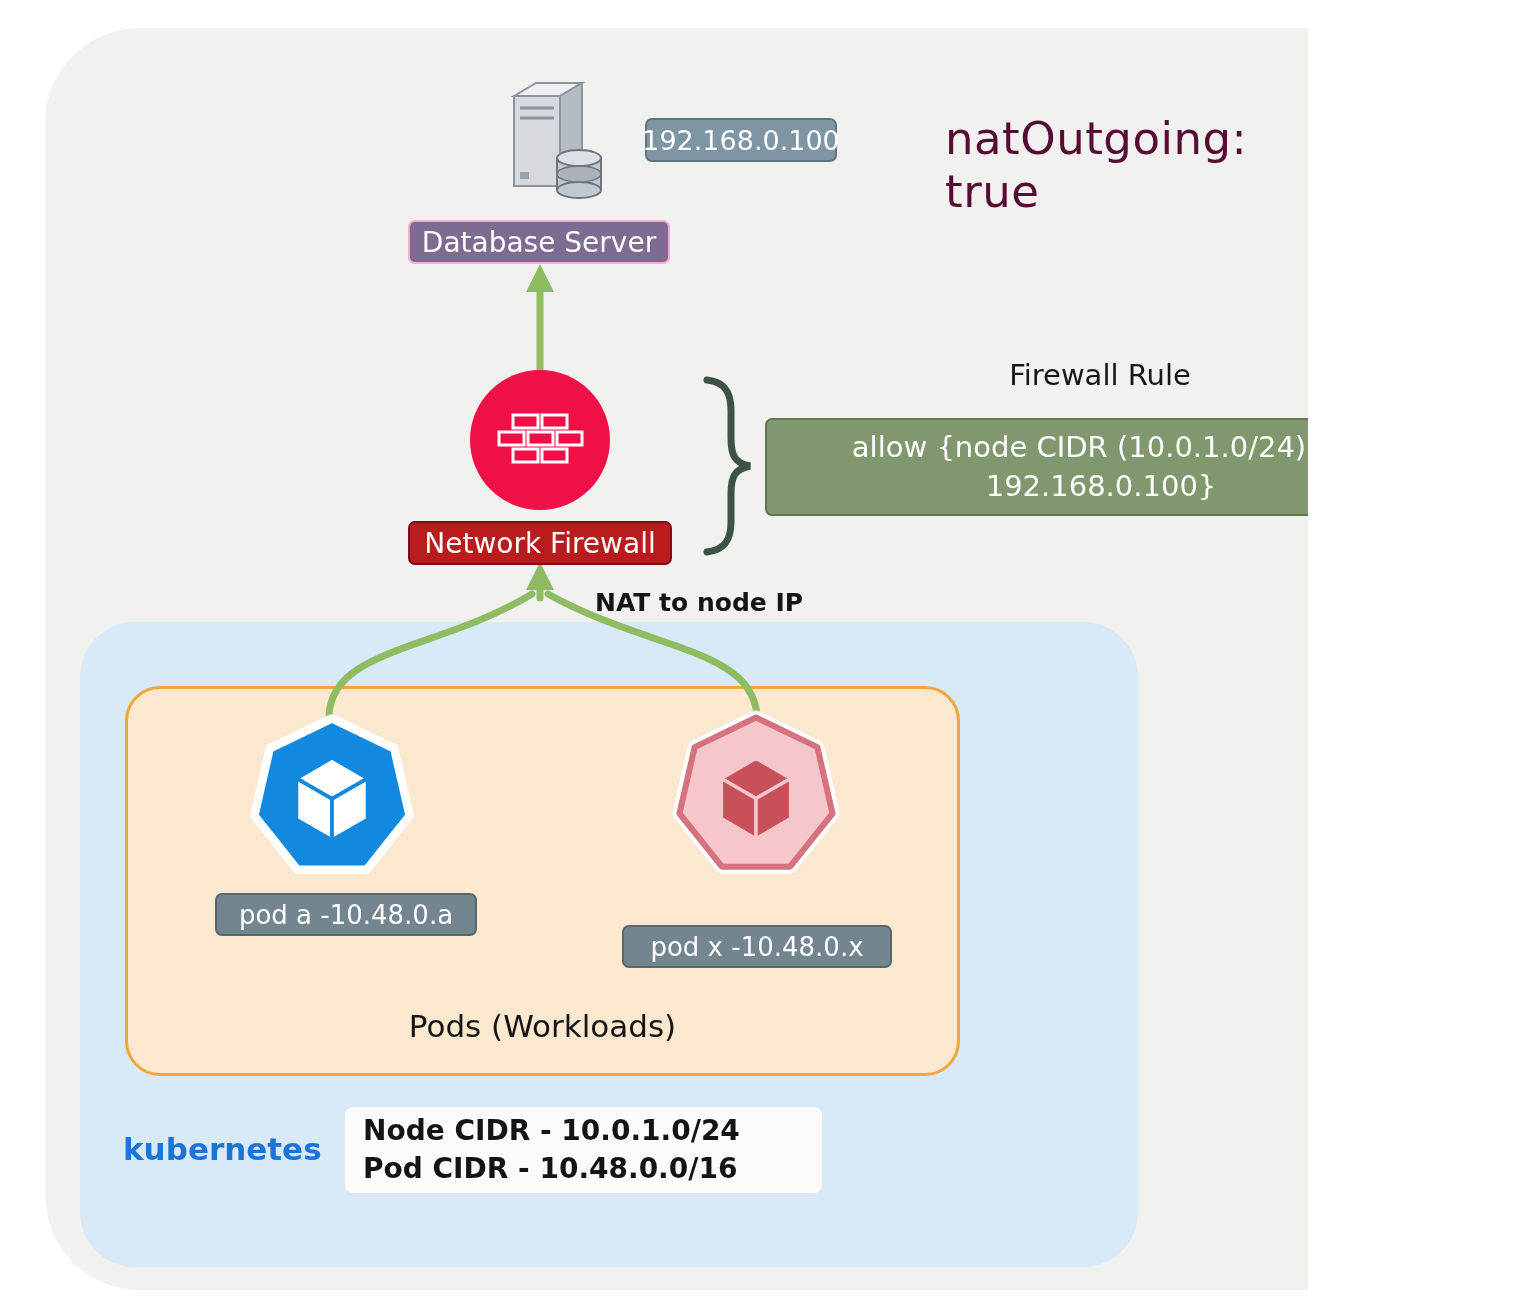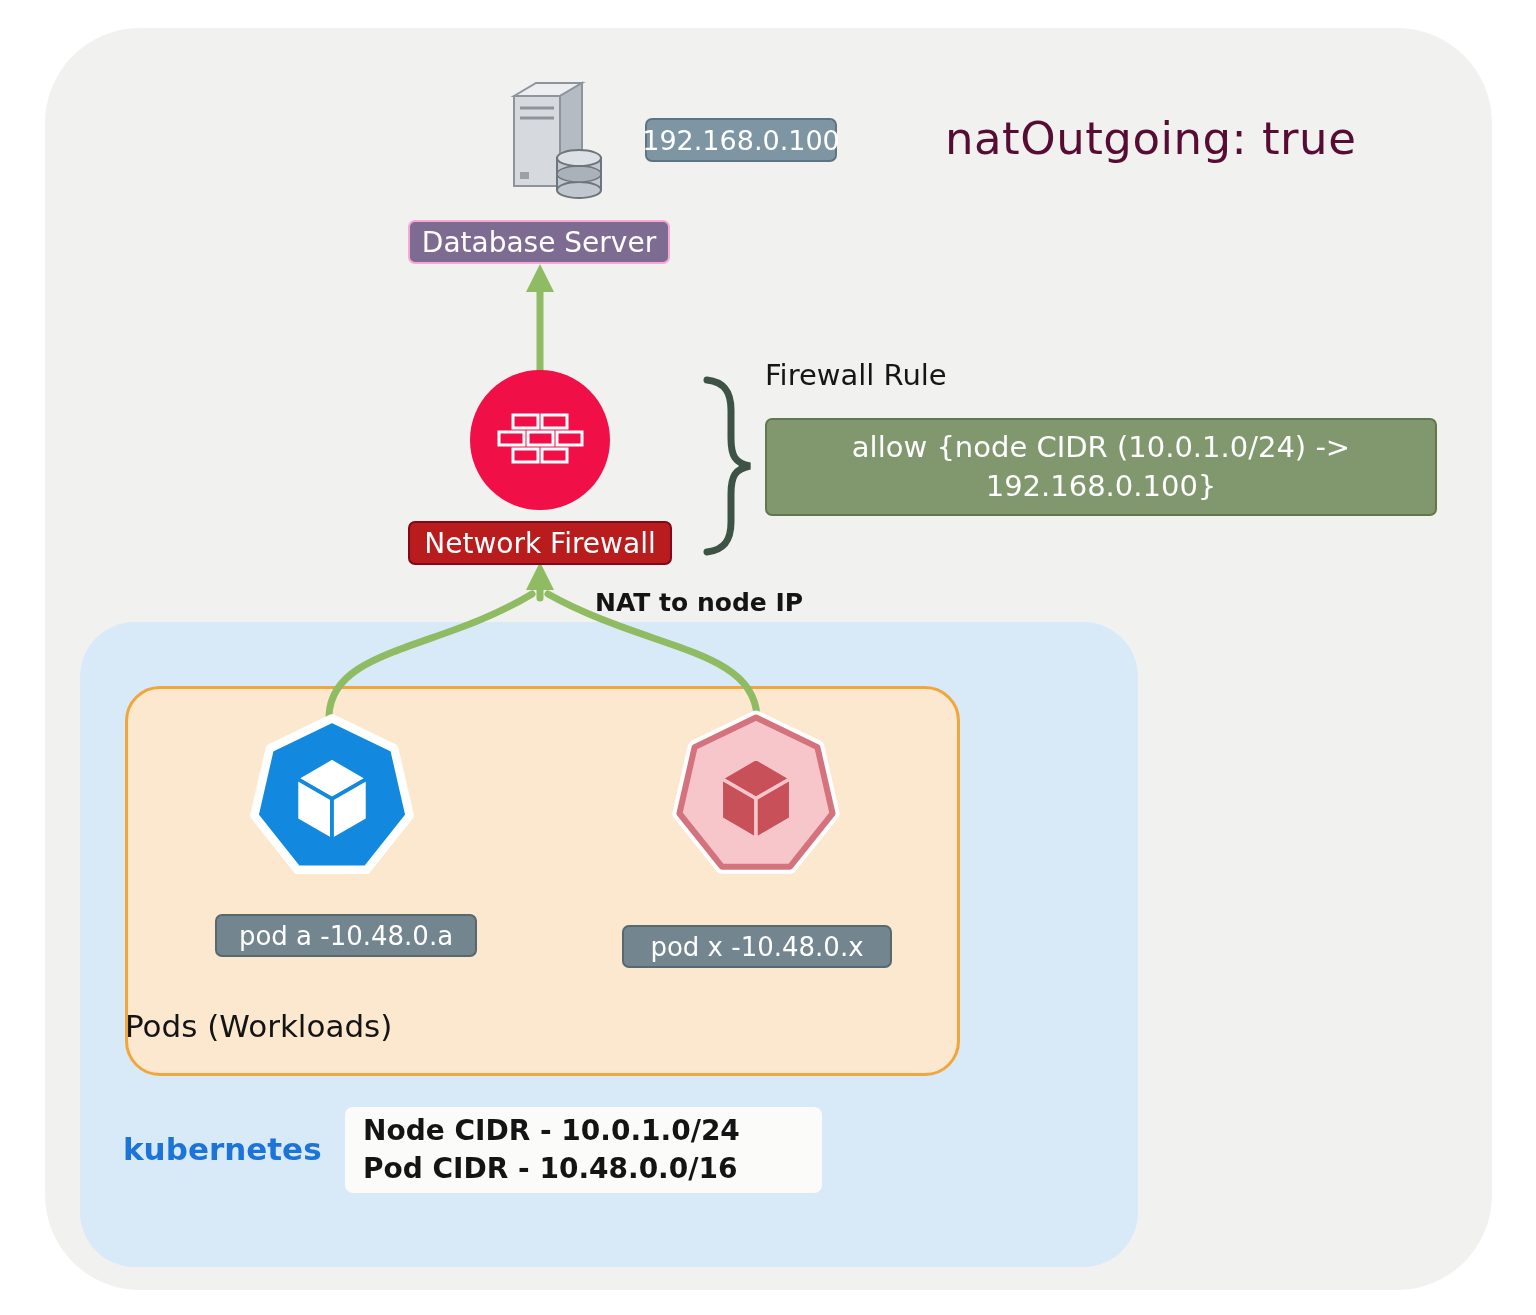--- a/index.html
+++ b/index.html
@@ -1,52 +1,52 @@
 <!DOCTYPE html>
 <html><head>
 <meta charset="utf-8">
 <style>
   * { margin: 0; padding: 0; box-sizing: border-box; }
   html, body { width: 1536px; height: 1315px; background: #ffffff; font-family: "DejaVu Sans", "Liberation Sans", sans-serif; }
-  .canvas { position: relative; width: 1492px; height: 1315px; overflow: hidden; }
+  .canvas { position: relative; width: 1308px; height: 1315px; overflow: hidden; }
   .bg-panel {
     position: absolute; left: 45px; top: 28px; width: 1447px; height: 1262px;
     background: #f1f1ef; border-radius: 95px;
   }
   svg.overlay { position: absolute; left: 0; top: 0; width: 1536px; height: 1315px; pointer-events: none; z-index: 3; }
   .abs { position: absolute; z-index: 4; }
   .badge {
     display: flex; align-items: center; justify-content: center;
     color: #ffffff; text-align: center; border-radius: 7px;
   }
   .ip-badge { left: 645px; top: 118px; width: 192px; height: 44px; background: #7e95a4; border: 2px solid #5f7482; font-size: 27px; }
   .nat-outgoing { left: 945px; top: 112px; font-size: 45px; font-weight: normal; color: #570c34; letter-spacing: 0.5px; }
   .db-badge { left: 408px; top: 220px; width: 262px; height: 44px; background: #7d6b92; border: 2px solid #f9a8d4; font-size: 28px; }
   .server-icon { left: 478px; top: 76px; width: 140px; height: 134px; }
   .firewall-circle {
     left: 470px; top: 370px; width: 140px; height: 140px; border-radius: 50%;
     background: #f00f46; display: flex; align-items: center; justify-content: center;
   }
   .fw-badge { left: 408px; top: 521px; width: 264px; height: 44px; background: #b91c1c; border: 2px solid #83061a; font-size: 28px; }
-  .fw-rule-title { left: 765px; top: 358px; width: 670px; font-size: 29px; color: #161616; }
+  .fw-rule-title { left: 765px; top: 358px; width: 670px; text-align: center; font-size: 29px; color: #161616; }
   .rule-badge {
     left: 765px; top: 418px; width: 672px; min-height: 82px; background: #81986e; border: 2px solid #63774f;
     font-size: 29px; line-height: 1.35; padding: 8px 20px;
   }
   .nat-label { left: 595px; top: 588px; font-size: 25px; font-weight: bold; color: #141414; }
   .cluster { left: 80px; top: 622px; width: 1058px; height: 645px; background: #d8e9f8; border-radius: 55px; z-index: 2; }
   .pods-box {
     left: 125px; top: 686px; width: 835px; height: 390px; background: #fce8cf;
     border: 3px solid #f0a63c; border-radius: 35px; z-index: 2;
   }
   .pod-hepta-blue { left: 243px; top: 709px; width: 178px; height: 178px; z-index: 4; }
   .pod-hepta-pink { left: 668px; top: 708px; width: 176px; height: 176px; z-index: 4; }
-  .pod-a-badge { left: 215px; top: 914px; width: 262px; height: 43px; background: #73858f; border: 2px solid #57686f; font-size: 26px; }
+  .pod-a-badge { left: 215px; top: 893px; width: 262px; height: 43px; background: #73858f; border: 2px solid #57686f; font-size: 26px; }
   .pod-x-badge { left: 622px; top: 925px; width: 270px; height: 43px; background: #73858f; border: 2px solid #57686f; font-size: 26px; }
-  .pods-label { left: 125px; top: 1008px; width: 835px; font-size: 31px; color: #141414; }
+  .pods-label { left: 125px; top: 1008px; width: 835px; text-align: center; font-size: 31px; color: #141414; }
   .k8s-label { left: 123px; top: 1131px; font-size: 31px; font-weight: bold; color: #1c74d9; }
   .cidr-badge {
     left: 345px; top: 1107px; width: 477px; height: 86px; background: #fbfbfa; border-radius: 8px;
     display: flex; flex-direction: column; justify-content: center; padding: 0 18px;
     font-size: 28px; font-weight: bold; color: #141414; line-height: 1.35; z-index: 4;
   }
 </style>
 </head>
 <body>
 

